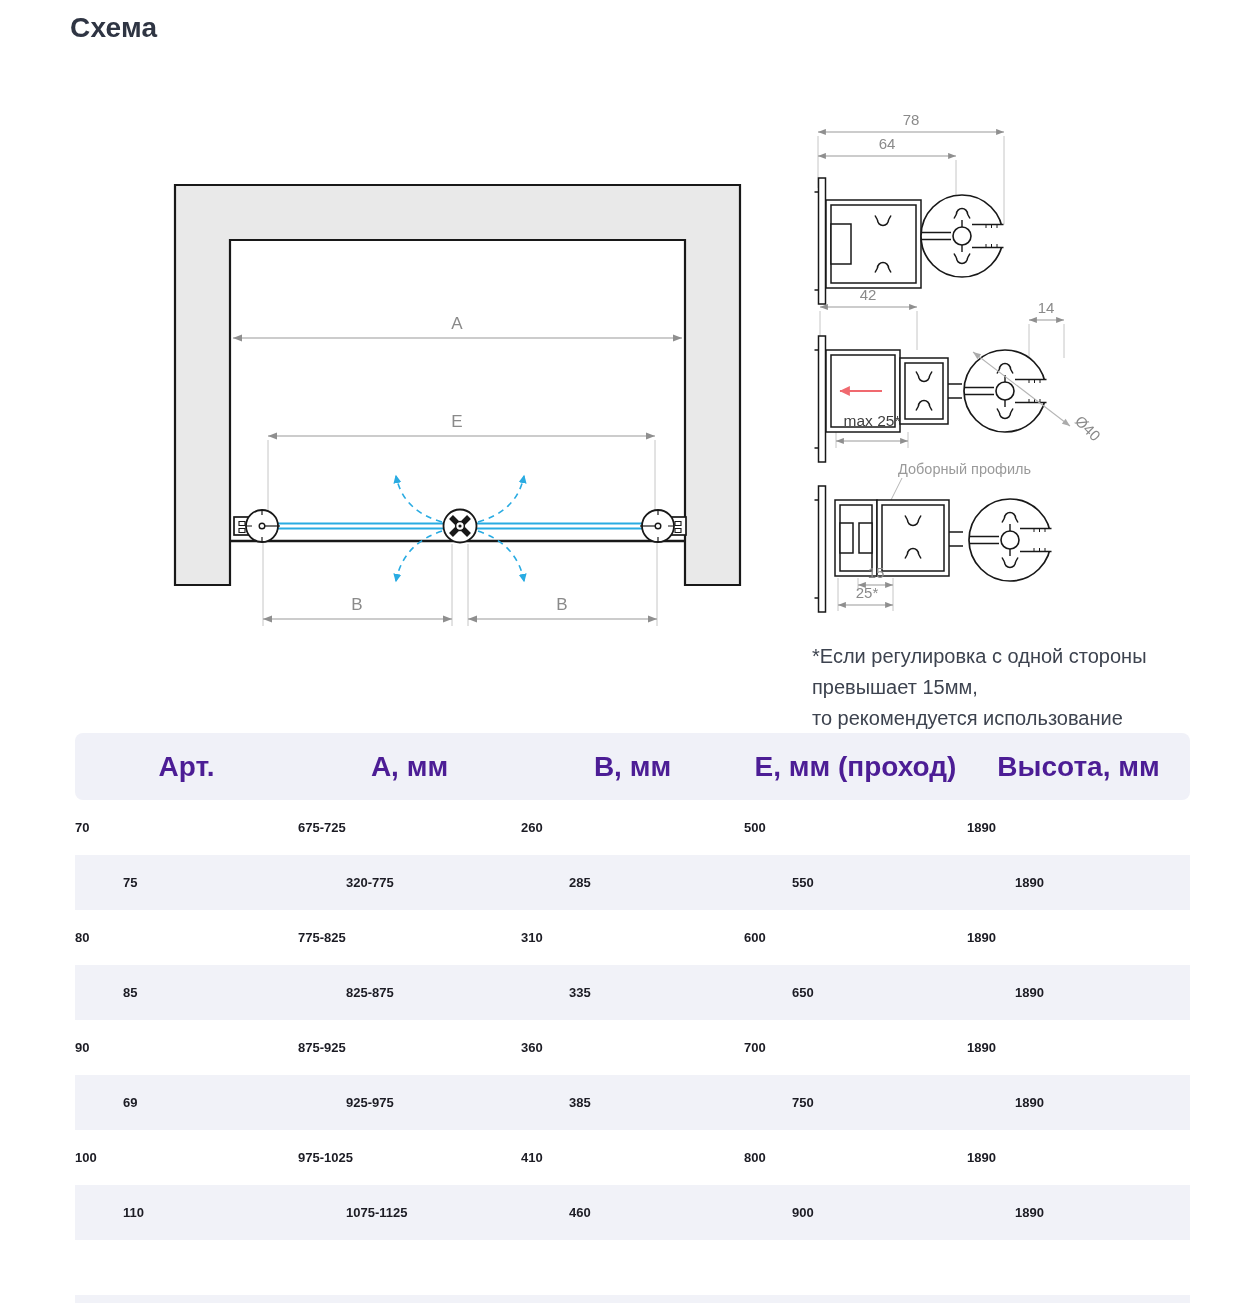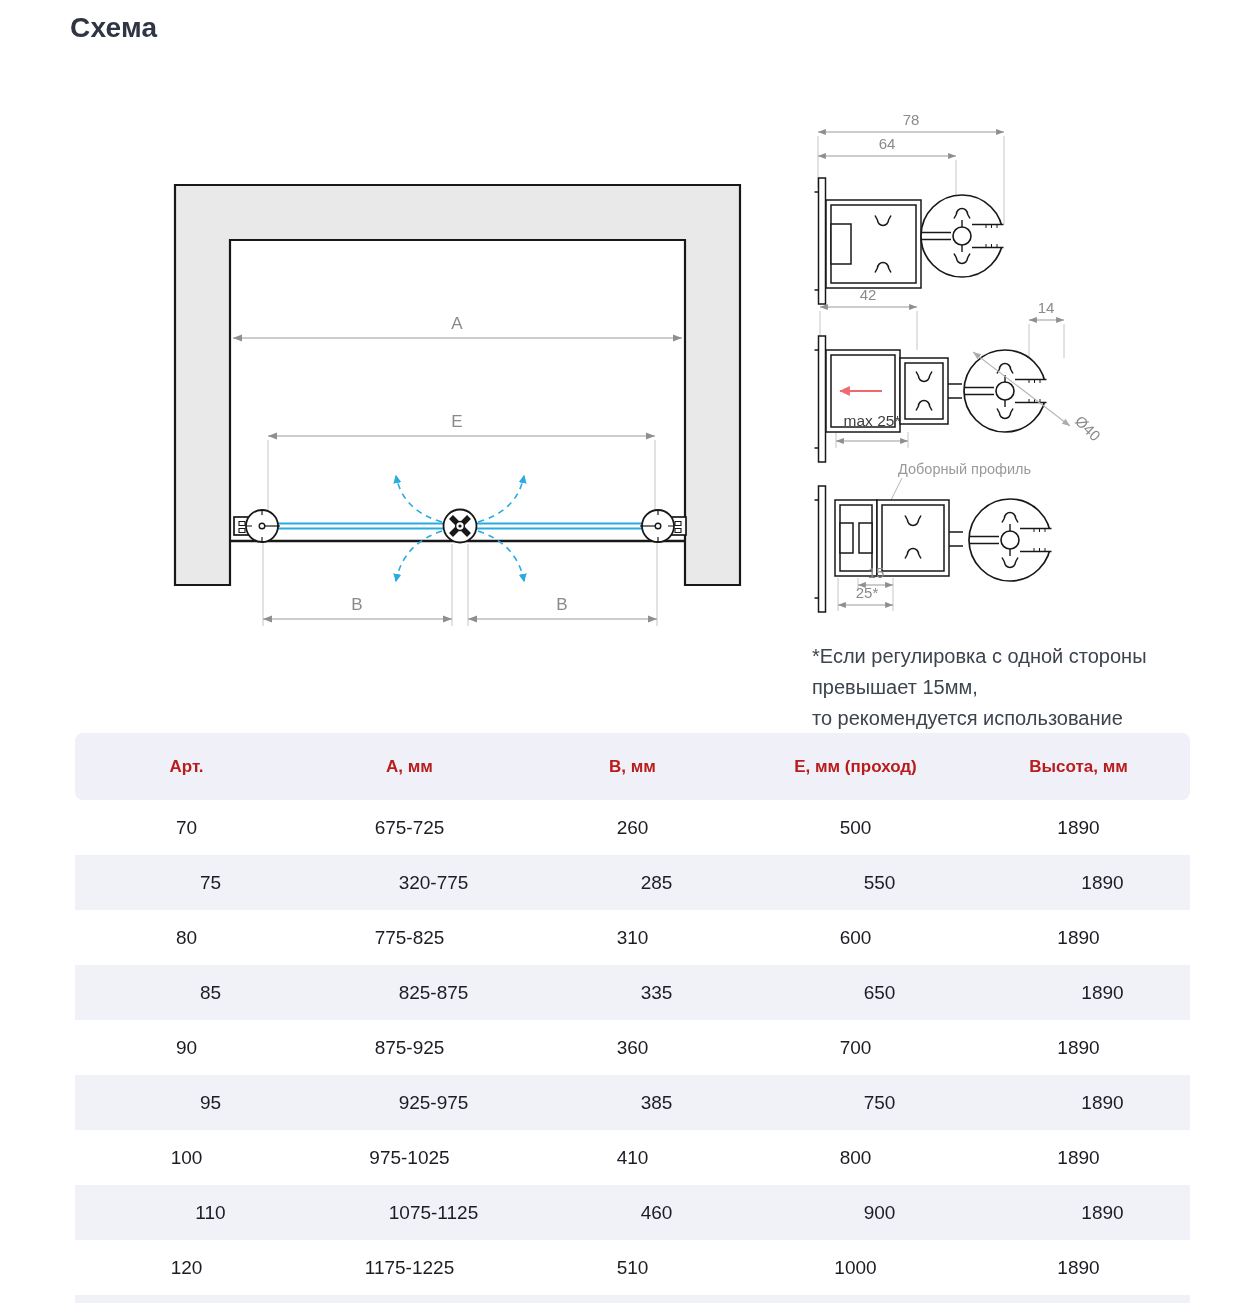--- a/index.html
+++ b/index.html
@@ -7,24 +7,24 @@
   .page { position:relative; width:1260px; height:1303px; background:#fff; overflow:hidden; }
 
   .page-title { position:absolute; left:70px; top:12px; font-size:28px; font-weight:800; color:#2f3543; letter-spacing:.2px; }
 
   .main-diagram { position:absolute; left:160px; top:170px; }
   .detail-diagrams { position:absolute; left:780px; top:108px; }
 
   .footnote { position:absolute; left:812px; top:641px; width:410px; font-size:20px; line-height:1.55; color:#3d434f; }
 
   .size-table { position:absolute; left:75px; top:733px; width:1115px; border-collapse:collapse; table-layout:fixed; }
-  .size-table th { height:67px; background:#f0f1f8; font-size:17px; font-weight:600; color:#b91c1c; text-align:center; vertical-align:middle; }
+  .size-table th { height:67px; background:#f0f1f8; font-size:28px; font-weight:600; color:#4c1d95; text-align:center; vertical-align:middle; }
   .size-table th:first-child { border-radius:8px 0 0 8px; }
   .size-table th:last-child { border-radius:0 8px 8px 0; }
-  .size-table td { height:55px; font-size:19px; font-weight:400; color:#1c1c24; text-align:center; vertical-align:middle; }
+  .size-table td { height:55px; font-size:13px; font-weight:700; color:#1c1c24; text-align:left; vertical-align:middle; }
   .size-table tr.alt td { background:#f1f2f8;padding-left:48px; }
   .table-bottom-strip { position:absolute; left:75px; top:1295px; width:1115px; height:8px; background:#f1f2f8; }
 
   svg text { font-family:"Liberation Sans", sans-serif; }
   .dim-label { fill:#8a8a8a; font-size:17px; }
   .dim-label-sm { fill:#8a8a8a; font-size:15px; }
   .dim-label-dark { fill:#3f3f3f; font-size:15.5px; }
   .lead-label { fill:#9a9a9a; font-size:14.5px; }
 </style>
 </head>
@@ -266,44 +266,37 @@
           <td>1890</td>
         </tr>
         <tr>
           <td>90</td>
           <td>875-925</td>
           <td>360</td>
           <td>700</td>
           <td>1890</td>
         </tr>
         <tr class="alt">
-          <td>95</td>
+          <td>69</td>
           <td>925-975</td>
           <td>385</td>
           <td>750</td>
           <td>1890</td>
         </tr>
         <tr>
           <td>100</td>
           <td>975-1025</td>
           <td>410</td>
           <td>800</td>
           <td>1890</td>
         </tr>
         <tr class="alt">
           <td>110</td>
           <td>1075-1125</td>
           <td>460</td>
           <td>900</td>
           <td>1890</td>
         </tr>
-        <tr>
-          <td>120</td>
-          <td>1175-1225</td>
-          <td>510</td>
-          <td>1000</td>
-          <td>1890</td>
-        </tr>
       </tbody>
   </table>
   <div class="table-bottom-strip"></div>
 
 </div>
 
 </body></html>

